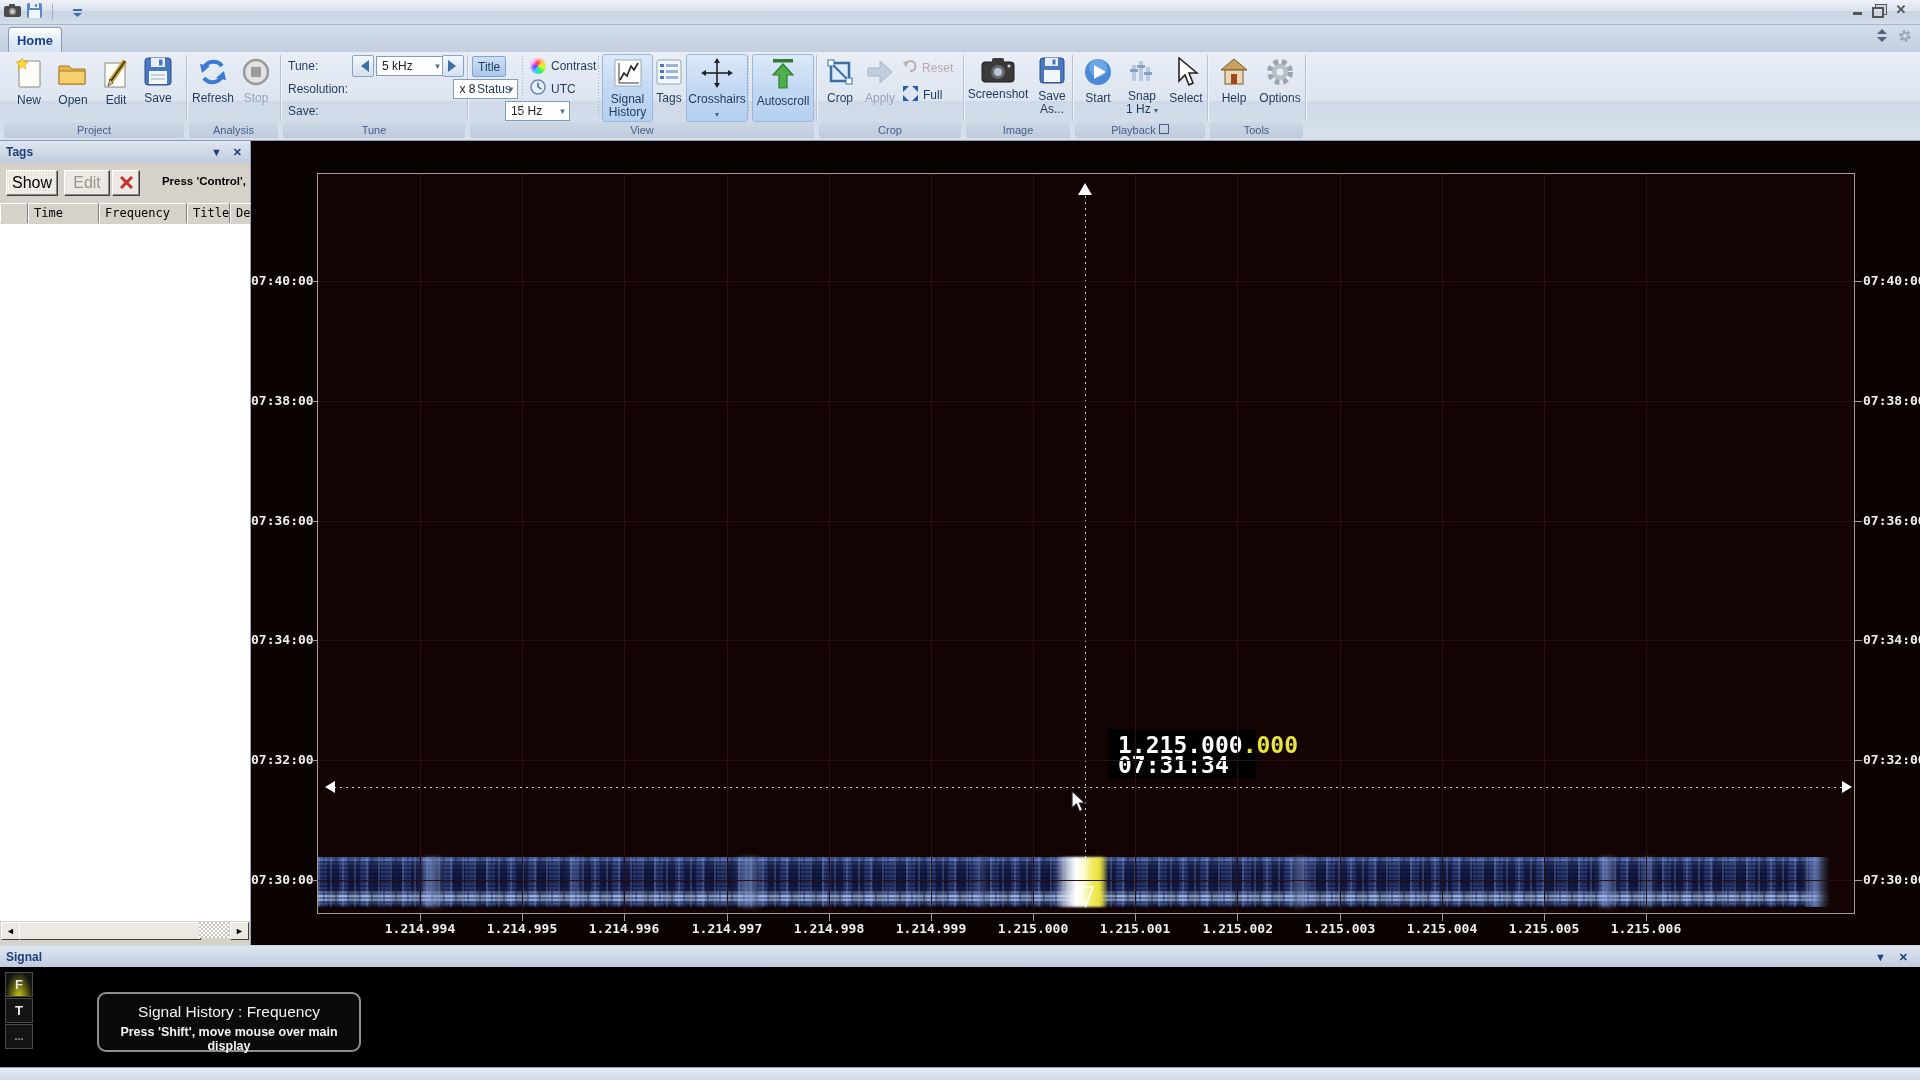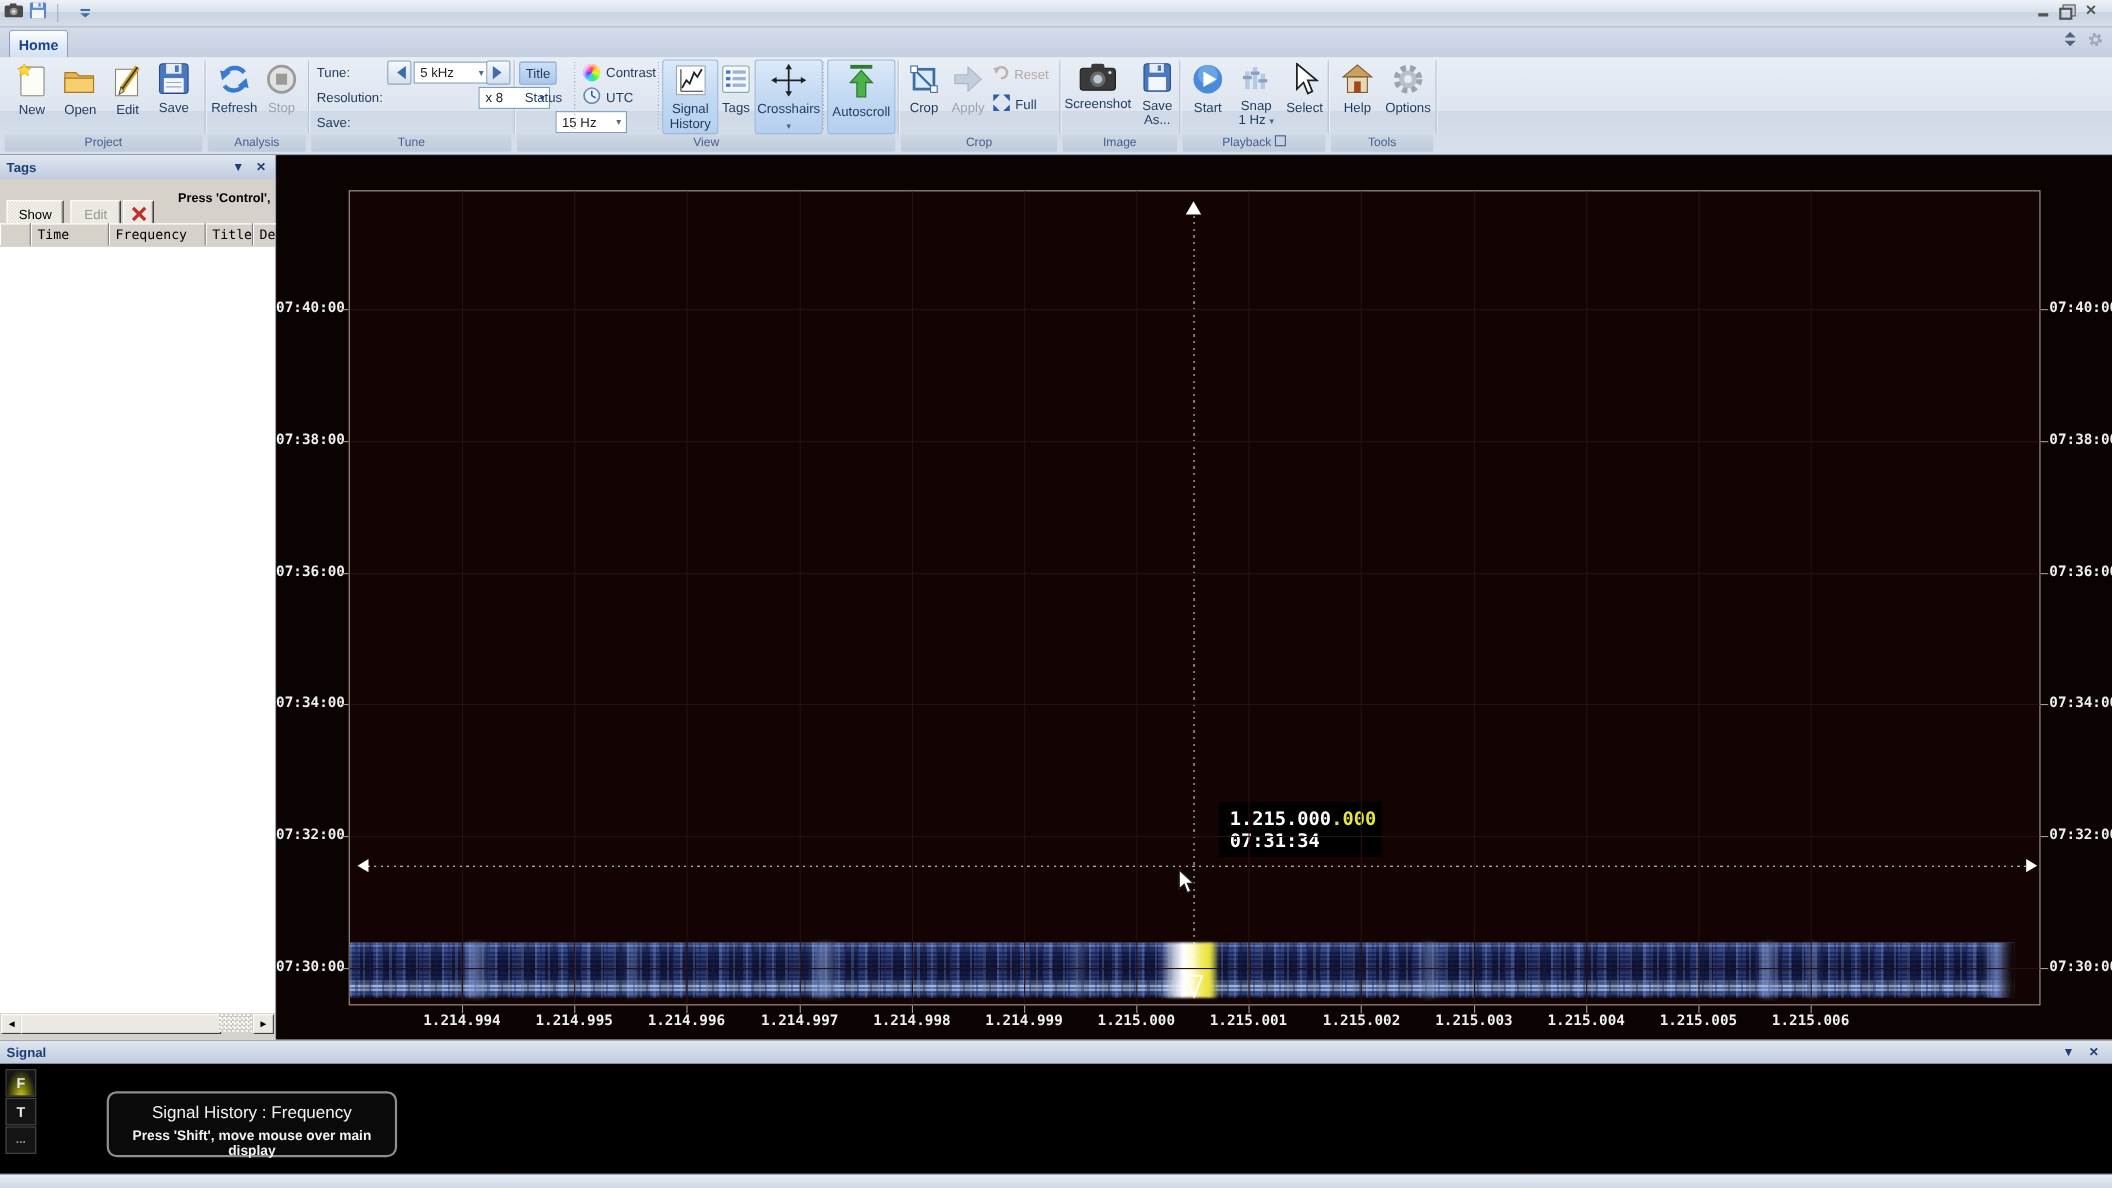--- a/index.html
+++ b/index.html
@@ -58,23 +58,23 @@
   .dotsep{position:absolute;top:4px;height:62px;width:1px;
     background-image:repeating-linear-gradient(180deg,#9fb0c6 0 1px,transparent 1px 3px);}
 
   
   .tags-panel{position:absolute;left:0;top:141px;width:250px;height:804px;background:#d6d2ca;border-right:1px solid #93a2ba;}
   .pane-hd{position:absolute;left:0;top:0;width:100%;height:22px;
     background:linear-gradient(180deg,#dfe6f0 0%,#bfcbde 100%);
     font-size:12px;font-weight:bold;color:#1f3f78;line-height:22px;padding-left:6px;box-sizing:border-box;}
   .pane-hd-ic{position:absolute;top:0;color:#1f3f78;font-size:11px;line-height:22px;font-weight:bold;}
   .tp-toolbar{position:absolute;left:0;top:22px;width:100%;height:40px;background:#d6d2ca;}
-  .btn3d{position:absolute;top:19px;height:24px;background:#ece9e2;border:1px solid #404040;
+  .btn3d{position:absolute;top:7px;height:24px;background:#ece9e2;border:1px solid #404040;
     border-top-color:#fff;border-left-color:#fff;box-shadow:inset -1px -1px 0 #888;
-    font-size:12px;text-align:center;line-height:24px;color:#000;}
+    font-size:16px;text-align:center;line-height:24px;color:#000;}
   .btn3d.dis{color:#9a968e;}
   .tp-hint{position:absolute;right:4px;top:12px;font-size:11.5px;font-weight:bold;color:#000;}
   .thead{position:absolute;left:0;top:62px;width:100%;height:21px;background:#d6d2ca;border-bottom:1px solid #808080;}
   .th{position:absolute;top:0;height:20px;border-right:1px solid #808080;box-shadow:inset 1px 1px 0 #fff;
     font-family:"DejaVu Sans Mono",monospace;font-size:12px;color:#000;line-height:20px;padding-left:6px;box-sizing:border-box;}
   .tbody{position:absolute;left:0;top:83px;width:100%;height:696px;background:#fff;}
   .hscroll{position:absolute;left:0;top:779px;width:100%;height:19px;background:#d6d2ca;border-top:1px solid #fff;}
   .sbtn{position:absolute;top:1px;width:17px;height:16px;background:#ece9e2;border:1px solid #404040;
     border-top-color:#fff;border-left-color:#fff;font-size:9px;line-height:16px;text-align:center;color:#000;}
   .sthumb{position:absolute;left:19px;top:1px;width:180px;height:16px;background:#ece9e2;
@@ -107,21 +107,21 @@
   .hdash{position:absolute;height:1px;background-image:repeating-linear-gradient(90deg,rgba(255,255,255,.8) 0 2px,transparent 2px 6px);}
   .arr-up{position:absolute;width:0;height:0;border:7px solid transparent;border-bottom:12px solid #fff;}
   .arr-left{position:absolute;width:0;height:0;border:6px solid transparent;border-right:10px solid #fff;}
   .arr-right{position:absolute;width:0;height:0;border:6px solid transparent;border-left:10px solid #fff;}
 
   .big-tip{position:absolute;left:617px;top:23px;width:301px;height:88px;
     background:rgba(16,6,6,.88);border:1px solid #cfc6bd;border-radius:6px;text-align:center;color:#fff;}
   .big-tip .l1{margin-top:11px;font-size:26px;letter-spacing:.5px;}
   .big-tip .l2{margin-top:7px;font-size:17px;}
   .readout{position:absolute;left:790px;top:555px;width:148px;height:50px;background:#000;
-    font-family:"DejaVu Sans Mono",monospace;font-size:17px;font-weight:bold;color:#fff;
+    font-family:"DejaVu Sans Mono",monospace;font-size:23px;font-weight:bold;color:#fff;
     padding:6px 0 0 10px;box-sizing:border-box;line-height:20px;}
   .readout .yel{color:#e6e63c;}
 
   
   .signal{position:absolute;left:0;top:946px;width:1920px;height:121px;background:#000;}
   .sig-body{position:absolute;left:0;top:21px;width:100%;height:100px;background:#000;}
   .sig-btn{position:absolute;left:5px;width:26px;height:23px;background:#141414;border:1px solid #4a4a4a;
     color:#e8e8e8;font-size:13px;font-weight:bold;text-align:center;line-height:23px;}
   .sig-btn.glow{background:radial-gradient(ellipse at 50% 115%,#d8d820 0%,#6a6a10 40%,#141414 75%);}
   .sig-tip{position:absolute;left:97px;top:25px;width:260px;height:56px;background:#0a0a0a;
@@ -268,21 +268,21 @@
         <span class="tri-l"></span>
       </span>
     <span class="combo abs" style="left:376px;top:4px;width:62px">
         <span>5 kHz</span>
         <span class="dd">▾</span>
       </span>
     <span class="spin abs" style="left:442px;top:3px">
         <span class="tri-r"></span>
       </span>
     <div class="smallrow" style="left:288px;top:27px;width:72px">Resolution:</div>
-    <span class="combo abs" style="left:362px;top:27px;width:58px">
+    <span class="combo abs" style="left:380px;top:27px;width:58px">
         <span>x 8</span>
         <span class="dd">▾</span>
       </span>
     <div class="smallrow" style="left:288px;top:49px;width:60px">Save:</div>
     <span class="combo abs" style="left:362px;top:49px;width:58px">
         <span>15 Hz</span>
         <span class="dd">▾</span>
       </span>
 
     

